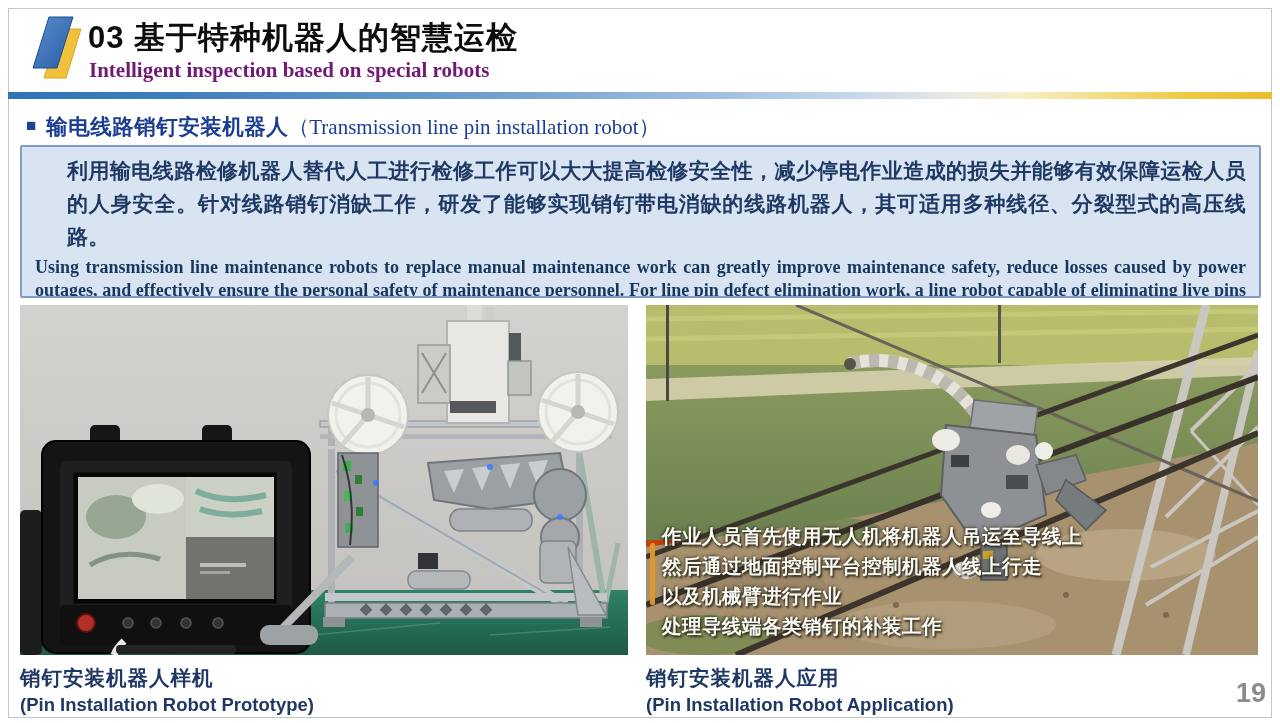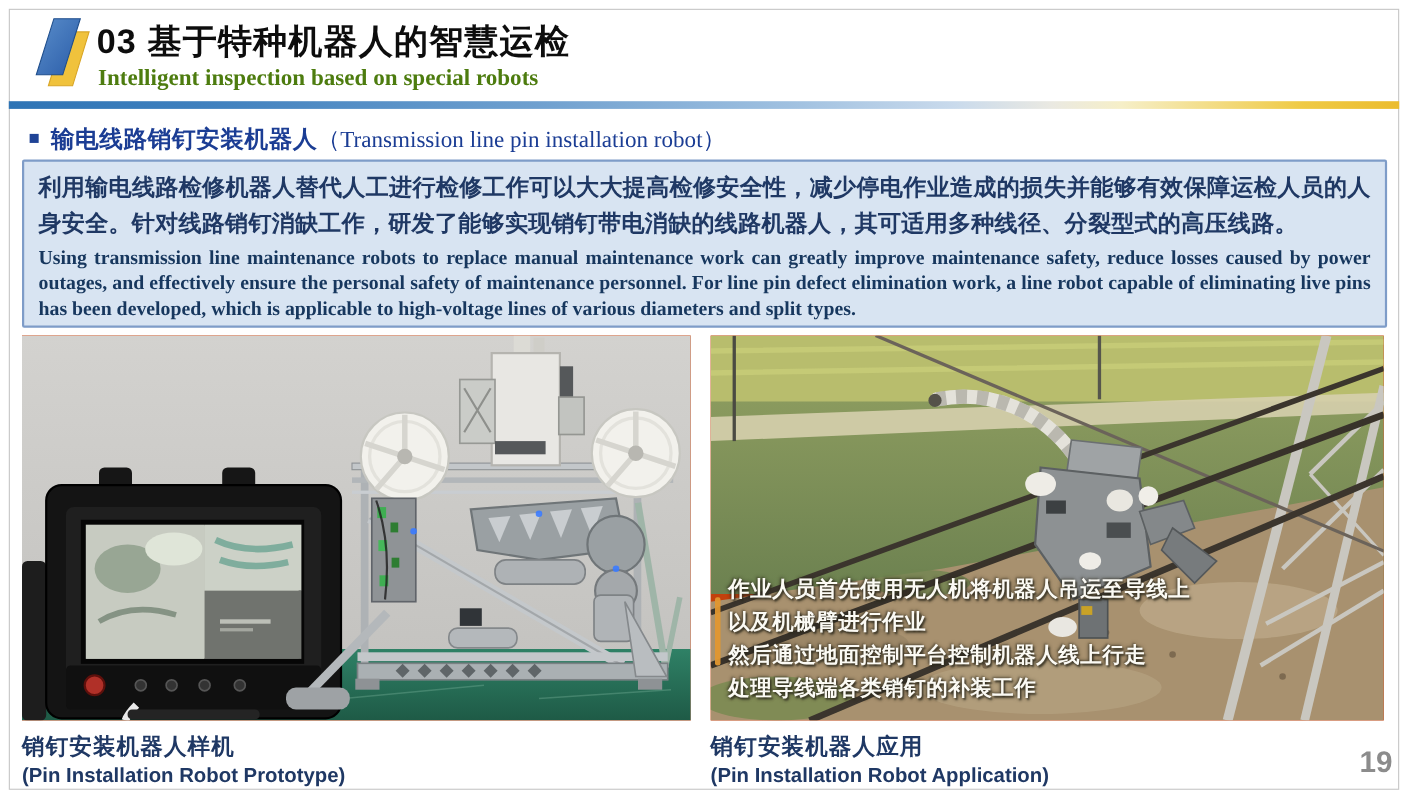--- a/index.html
+++ b/index.html
@@ -7,39 +7,39 @@
               font-family:"Liberation Sans", sans-serif; }
   .slide { position:relative; width:1280px; height:723px; background:#ffffff;padding-left:16px; }
   .frame { position:absolute; left:8px; top:8px; right:8px; bottom:5px;
            border:1px solid #c6c6c6; pointer-events:none; }
 
   
   .logo { position:absolute; left:26px; top:14px; width:58px; height:68px; }
   .page-title { position:absolute; left:88px; top:17px; font-size:31px; font-weight:900;
                 color:#0d0d0d; letter-spacing:1px; white-space:nowrap; }
   .page-subtitle { position:absolute; left:89px; top:58px; font-family:"Liberation Serif", serif;
-                   font-size:21px; font-weight:700; color:#4d7c0f; white-space:nowrap; }
+                   font-size:21px; font-weight:700; color:#701a75; white-space:nowrap; }
   .divider { position:absolute; left:8px; top:92px; width:1264px; height:7px;
              background:linear-gradient(to right,
                #2E74B5 0%, #3F80BE 14%, #6FA0CF 38%, #9FC0E0 56%, #C9DAEC 68%,
                #EAE9E2 75%, #F6EFC8 80%, #F3DE8B 86%, #EFCA45 93%, #EBBC2E 100%); }
 
   
   .section-heading { position:absolute; left:26px; top:112px; display:flex; align-items:center;
                      white-space:nowrap; }
   .bullet { font-size:17px; color:#1F4396; margin-right:10px; line-height:1; transform:translateY(-1px); }
   .section-zh { font-size:21.5px; font-weight:800; color:#1B3D94; letter-spacing:0.5px; }
   .section-en { font-family:"Liberation Serif", serif; font-size:21px; font-weight:400; color:#1B3D94; }
 
   
   .summary-box { position:absolute; left:20px; top:145px; width:1241px; height:153px;
                  background:#D8E4F2; border:2px solid #7E9CC8; border-radius:2px;
                  padding:7px 13px 6px 13px; overflow:hidden; }
   .summary-zh { font-size:21px; line-height:33px; font-weight:700; color:#1F3864;
-                text-align:justify; letter-spacing:0.2px; }
+                text-align:justify; letter-spacing:0.2px;margin-left:32px; }
   .summary-en { margin-top:3px; font-family:"Liberation Serif", serif; font-size:18px;
                 line-height:23px; font-weight:700; color:#17375E; text-align:justify; }
 
   
   .figure { position:absolute; top:305px; height:350px; overflow:hidden; background:#c2410c; }
   .figure svg { display:block; width:100%; height:100%; }
   #figure-prototype { left:20px;  width:608px; }
   #figure-application { left:646px; width:612px; }
   .photo-overlay-text { position:absolute; left:16px; bottom:14px; }
   .photo-overlay-text div { font-size:19.5px; line-height:30px; font-weight:800; color:#fbfaf4;
@@ -269,22 +269,22 @@
       <ellipse cx="300" cy="135" rx="14" ry="11" fill="#eeece6"></ellipse>
       <ellipse cx="372" cy="150" rx="12" ry="10" fill="#e9e7e0"></ellipse>
       <ellipse cx="345" cy="205" rx="10" ry="8" fill="#efede7"></ellipse>
       <circle cx="398" cy="146" r="9" fill="#f0eee8"></circle>
       <ellipse cx="320" cy="265" rx="13" ry="9" fill="#e9e7e1"></ellipse>
 
       <rect x="4" y="238" width="5" height="62" rx="2" fill="#e2972f" opacity="0.95"></rect>
     </svg>
     <div class="photo-overlay-text">
       <div>作业人员首先使用无人机将机器人吊运至导线上</div>
+      <div>然后通过地面控制平台控制机器人线上行走</div>
       <div>以及机械臂进行作业</div>
-      <div>然后通过地面控制平台控制机器人线上行走</div>
       <div>处理导线端各类销钉的补装工作</div>
     </div>
   </div>
 
   <div class="caption" id="caption-prototype">
     <div class="caption-zh">销钉安装机器人样机</div>
     <div class="caption-en">(Pin Installation Robot Prototype)</div>
   </div>
   <div class="caption" id="caption-application">
     <div class="caption-zh">销钉安装机器人应用</div>

